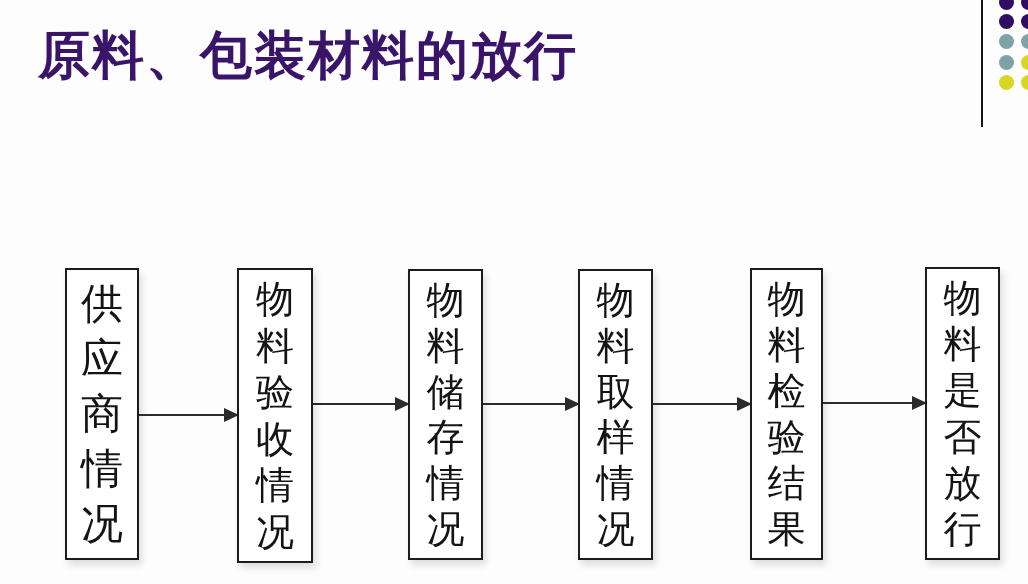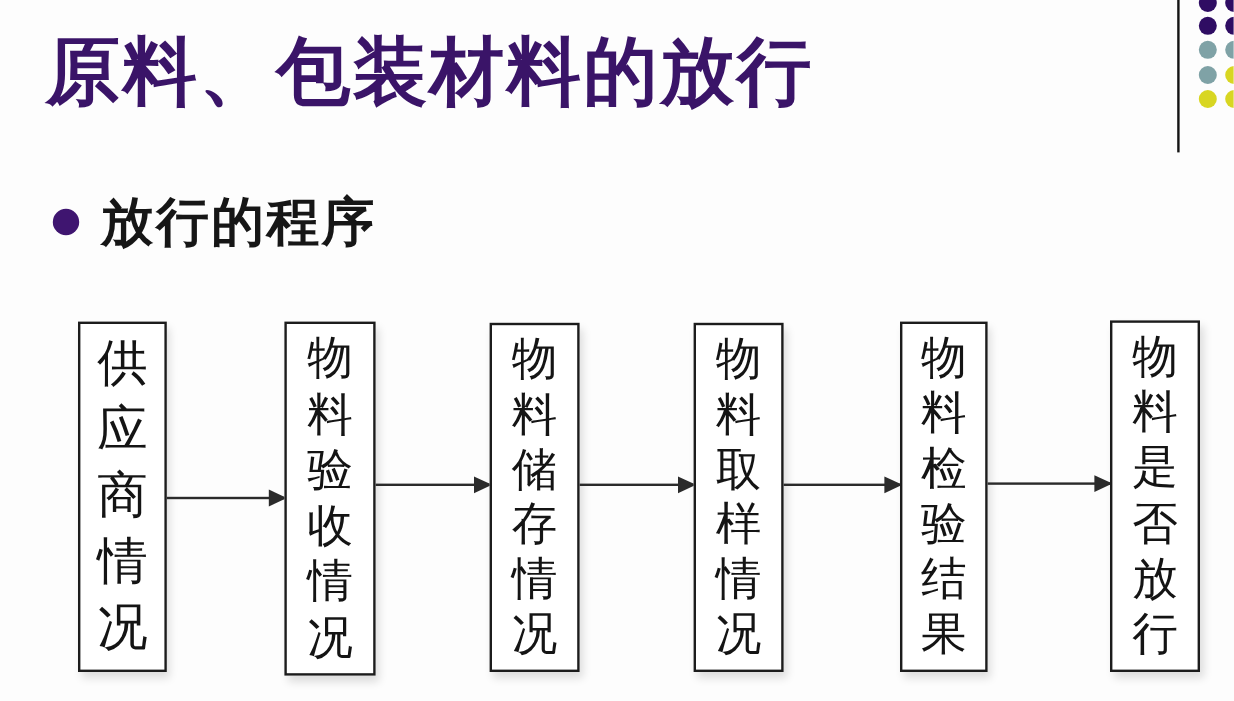--- a/index.html
+++ b/index.html
@@ -10,21 +10,21 @@
     overflow:hidden;
     font-family:"Liberation Sans", sans-serif;
   }
   .slide{position:absolute;inset:0;}
 
   
   .title{
     position:absolute;
     left:38px;top:28px;
     margin:0;
-    font-size:62px;
+    font-size:52px;
     line-height:1.05;
     font-weight:900;
     letter-spacing:2px;
     color:#3a1468;
     font-family:"Liberation Sans", sans-serif;
     white-space:nowrap;
   }
 
   
   .bullet-row{
@@ -99,24 +99,20 @@
     border-bottom:7px solid transparent;
   }
 </style>
 </head>
 <body>
 
 <div class="slide">
 
   <h1 class="title">原料、包装材料的放行</h1>
 
-  <div class="bullet-row">
-    <span class="bullet-dot"></span>
-    <span class="bullet-text">放行的程序</span>
-  </div>
 
   <div class="decor-line"></div>
 
   <span class="decor-dot" style="left: 999px; top: -5px; background: rgb(47, 13, 99);"></span>
   <span class="decor-dot" style="left: 999px; top: 14px; background: rgb(47, 13, 99);"></span>
   <span class="decor-dot" style="left: 999px; top: 34px; background: rgb(127, 162, 166);"></span>
   <span class="decor-dot" style="left: 999px; top: 55px; background: rgb(127, 162, 166);"></span>
   <span class="decor-dot" style="left: 999px; top: 75px; background: rgb(216, 214, 34);"></span>
 
   <span class="decor-dot" style="left: 1021px; top: -5px; background: rgb(47, 13, 99);"></span>

